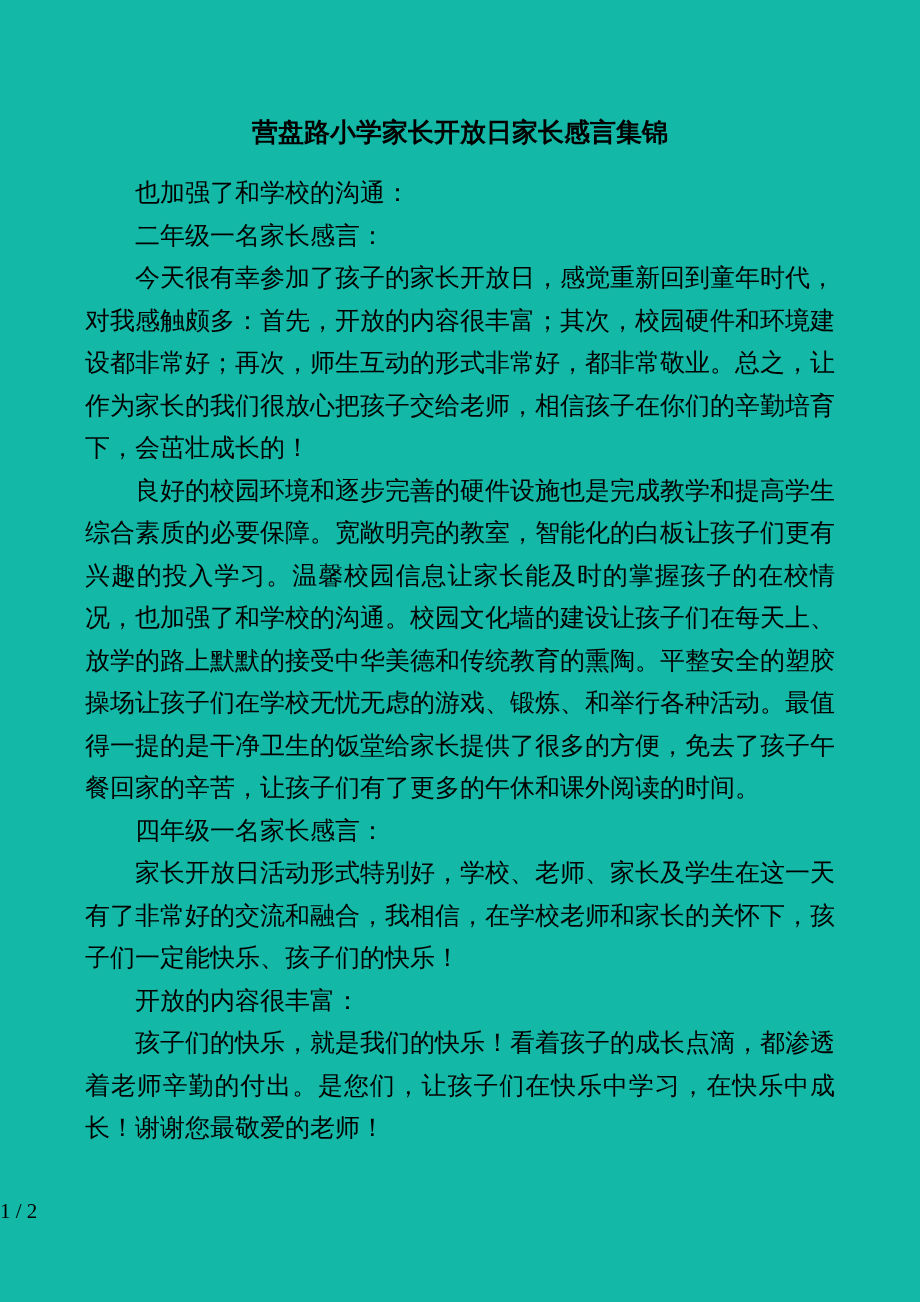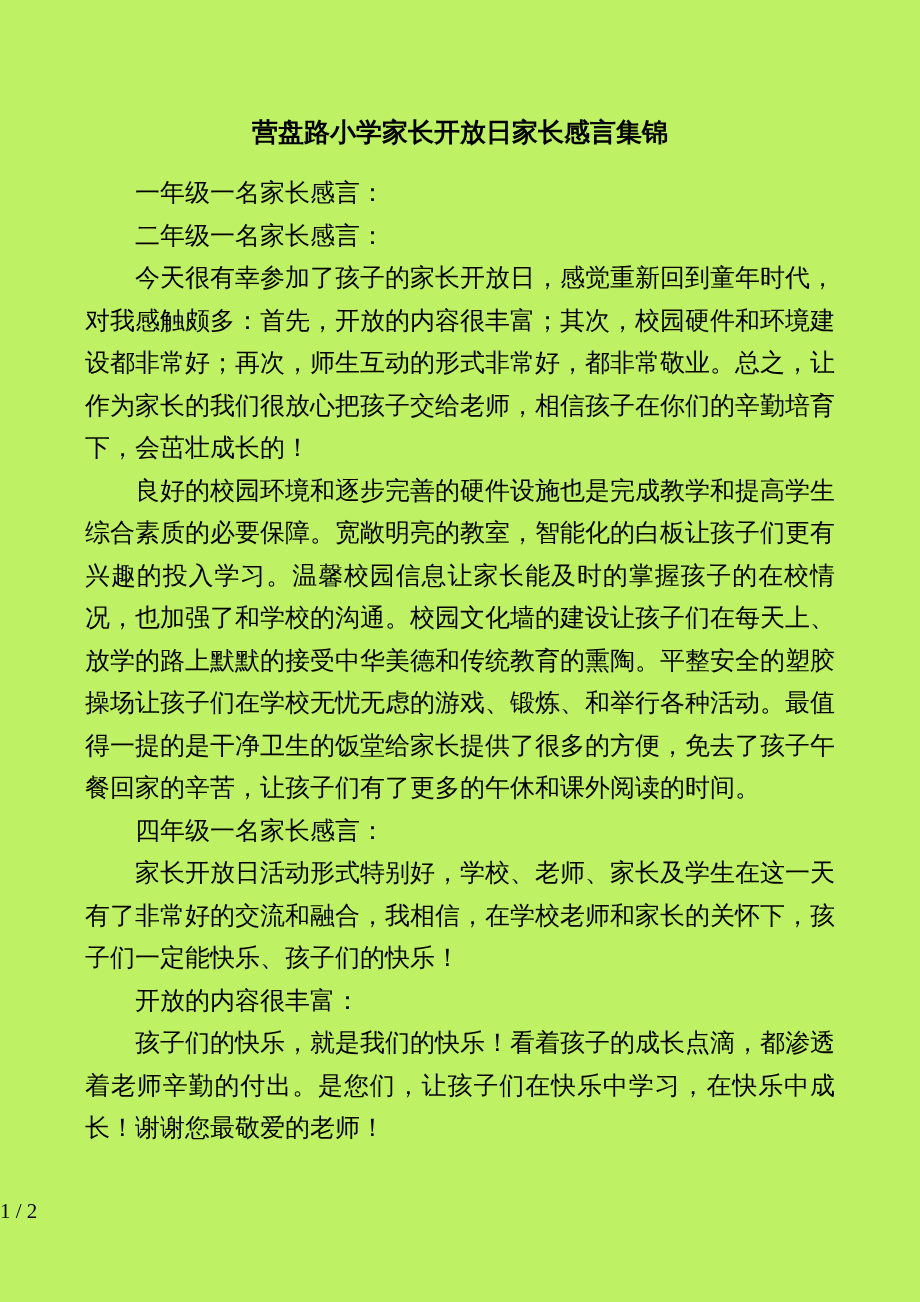--- a/index.html
+++ b/index.html
@@ -5,21 +5,21 @@
   html, body {
     margin: 0;
     padding: 0;
     background: #ffffff;
   }
   .page {
     position: relative;
     width: 920px;
     height: 1302px;
     margin: 0 auto;
-    background: #bef264;
+    background: #14b8a6;
     color: #000000;
     font-family: "Liberation Serif", "DejaVu Serif", serif;
     box-sizing: border-box;
     padding: 116px 85px 0 85px;
     overflow: hidden;
   }
   .doc-title {
     margin: 0 0 22px 0;
     font-size: 26px;
     line-height: 34px;
@@ -50,21 +50,21 @@
 </style>
 </head>
 <body>
 
 <div class="page">
 
   <h1 class="doc-title">营盘路小学家长开放日家长感言集锦</h1>
 
   <div class="doc-body">
 
-    <p>一年级一名家长感言：</p>
+    <p>也加强了和学校的沟通：</p>
     <p>二年级一名家长感言：</p>
 
     <p>今天很有幸参加了孩子的家长开放日，感觉重新回到童年时代，对我感触颇多：首先，开放的内容很丰富；其次，校园硬件和环境建设都非常好；再次，师生互动的形式非常好，都非常敬业。总之，让作为家长的我们很放心把孩子交给老师，相信孩子在你们的辛勤培育下，会茁壮成长的！</p>
     <p>良好的校园环境和逐步完善的硬件设施也是完成教学和提高学生综合素质的必要保障。宽敞明亮的教室，智能化的白板让孩子们更有兴趣的投入学习。温馨校园信息让家长能及时的掌握孩子的在校情况，也加强了和学校的沟通。校园文化墙的建设让孩子们在每天上、放学的路上默默的接受中华美德和传统教育的熏陶。平整安全的塑胶操场让孩子们在学校无忧无虑的游戏、锻炼、和举行各种活动。最值得一提的是干净卫生的饭堂给家长提供了很多的方便，免去了孩子午餐回家的辛苦，让孩子们有了更多的午休和课外阅读的时间。</p>
 
     <p>四年级一名家长感言：</p>
     <p>家长开放日活动形式特别好，学校、老师、家长及学生在这一天有了非常好的交流和融合，我相信，在学校老师和家长的关怀下，孩子们一定能快乐、孩子们的快乐！</p>
 
     <p>开放的内容很丰富：</p>
     <p>孩子们的快乐，就是我们的快乐！看着孩子的成长点滴，都渗透着老师辛勤的付出。是您们，让孩子们在快乐中学习，在快乐中成长！谢谢您最敬爱的老师！</p>

